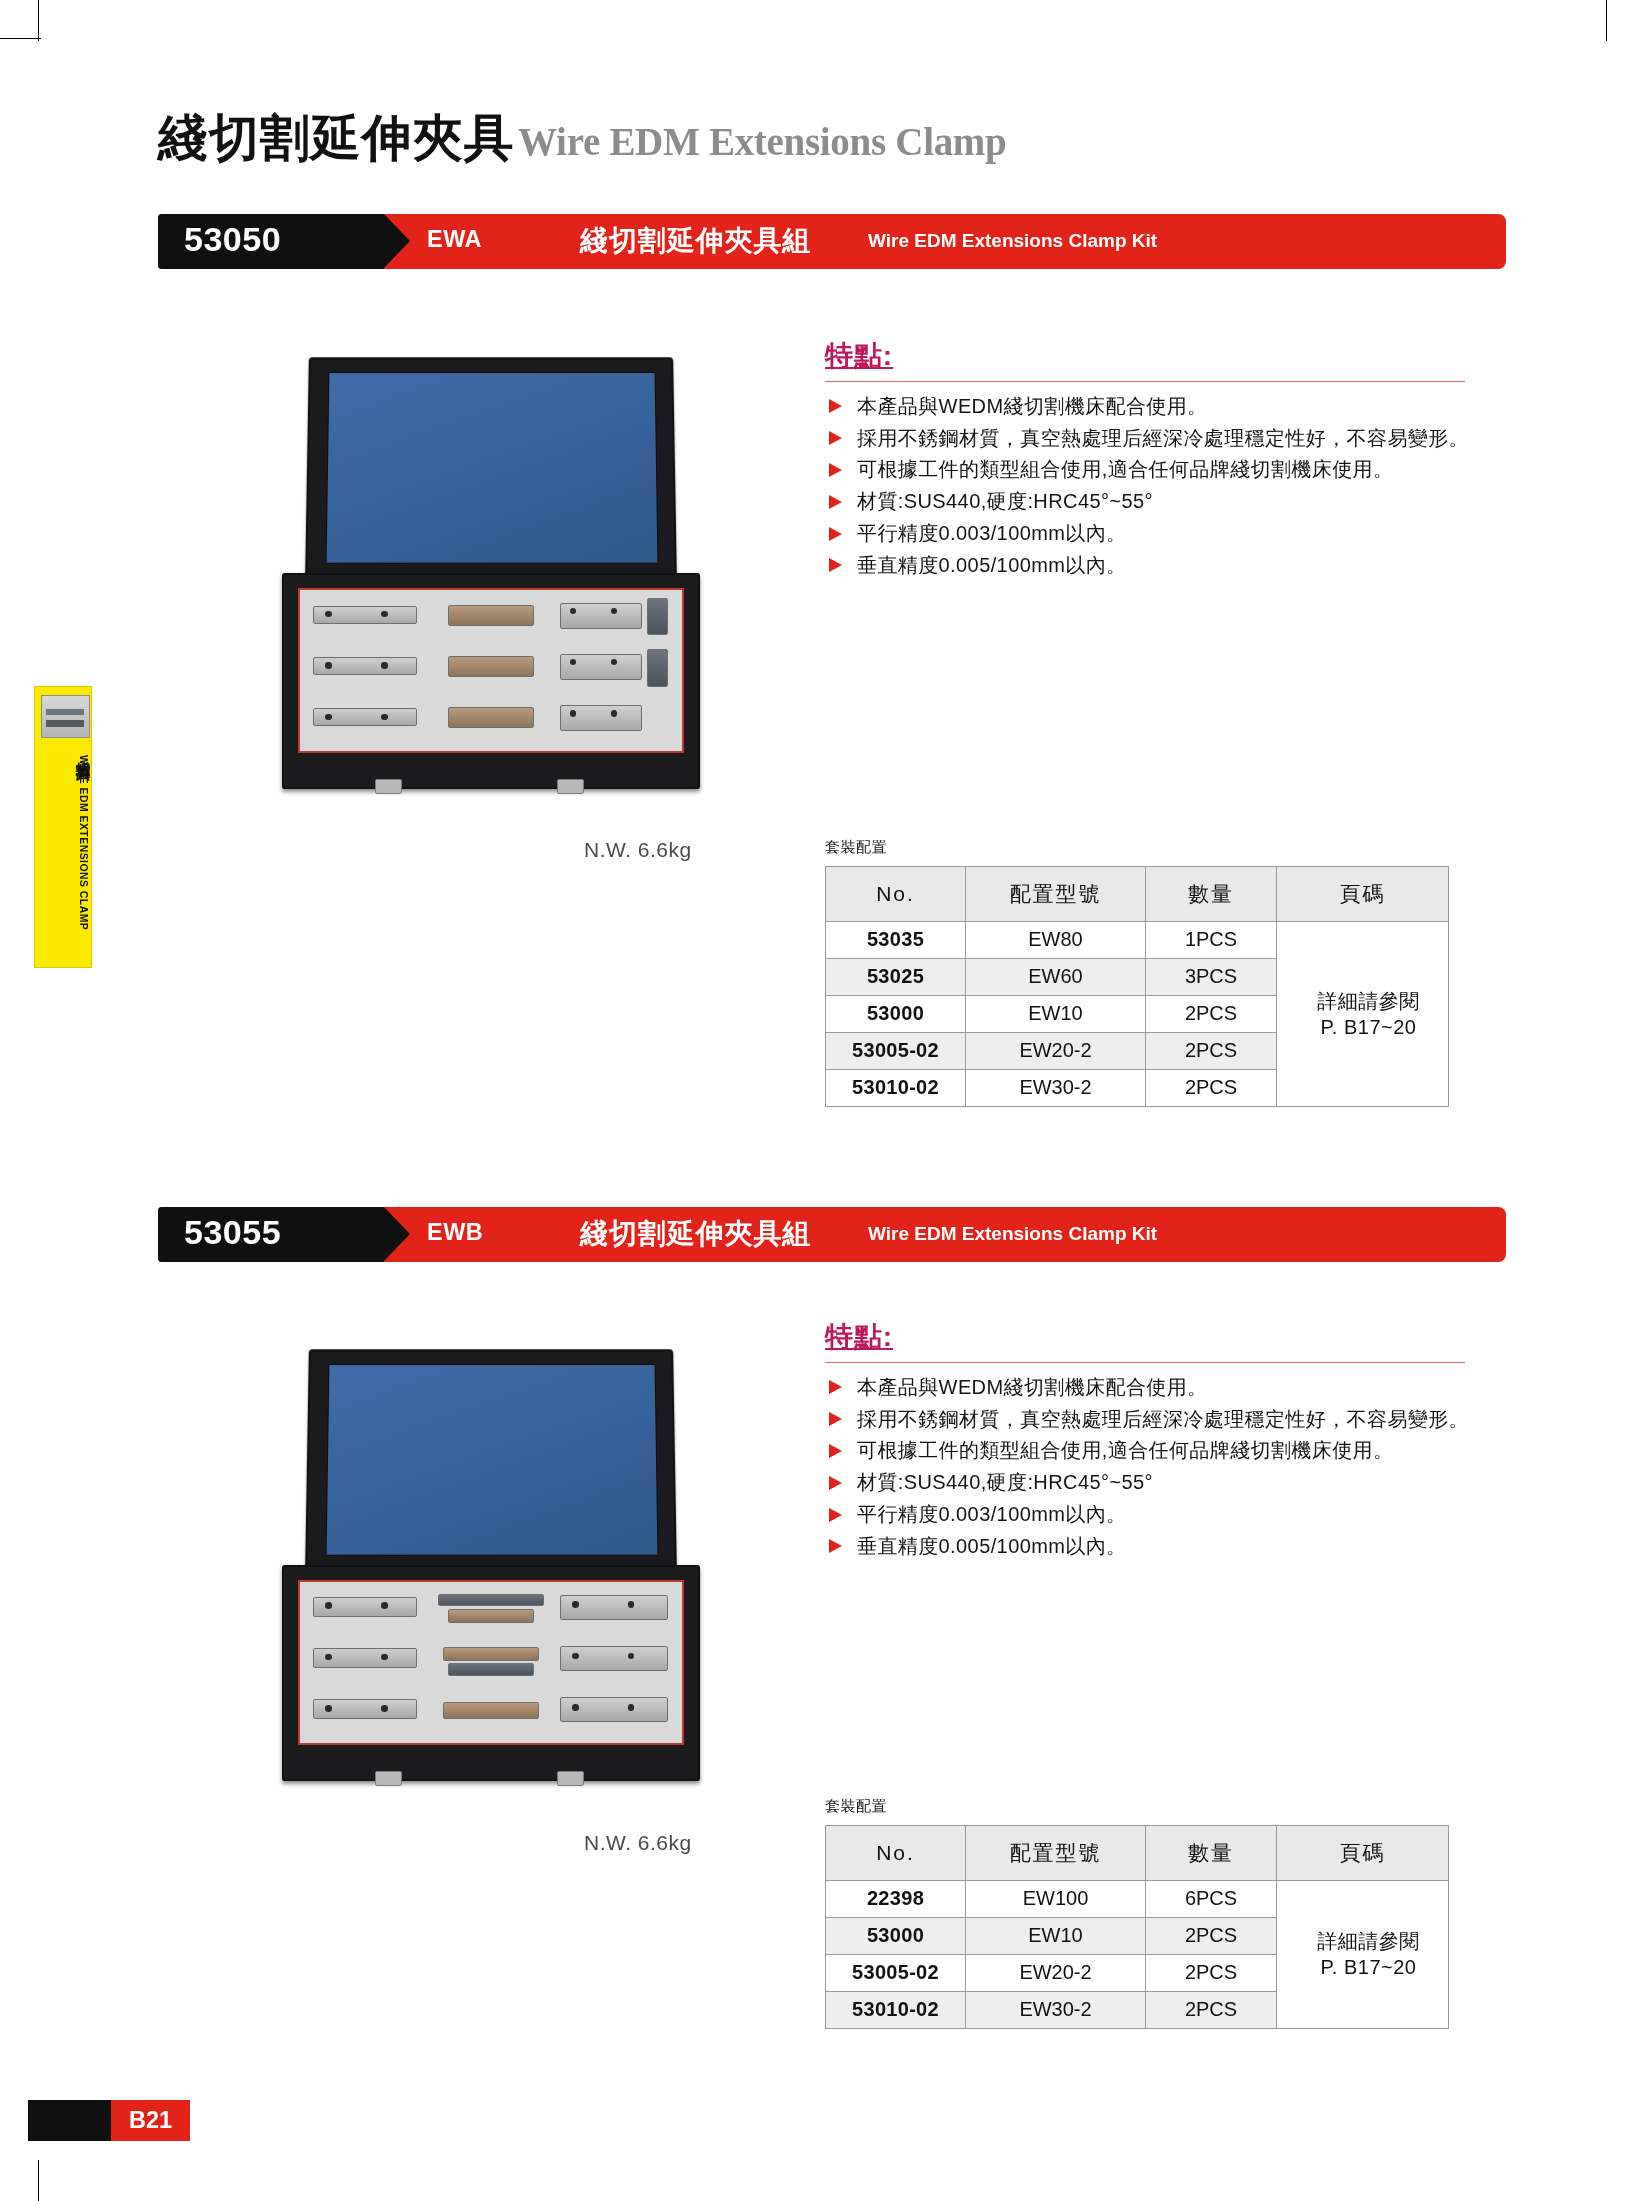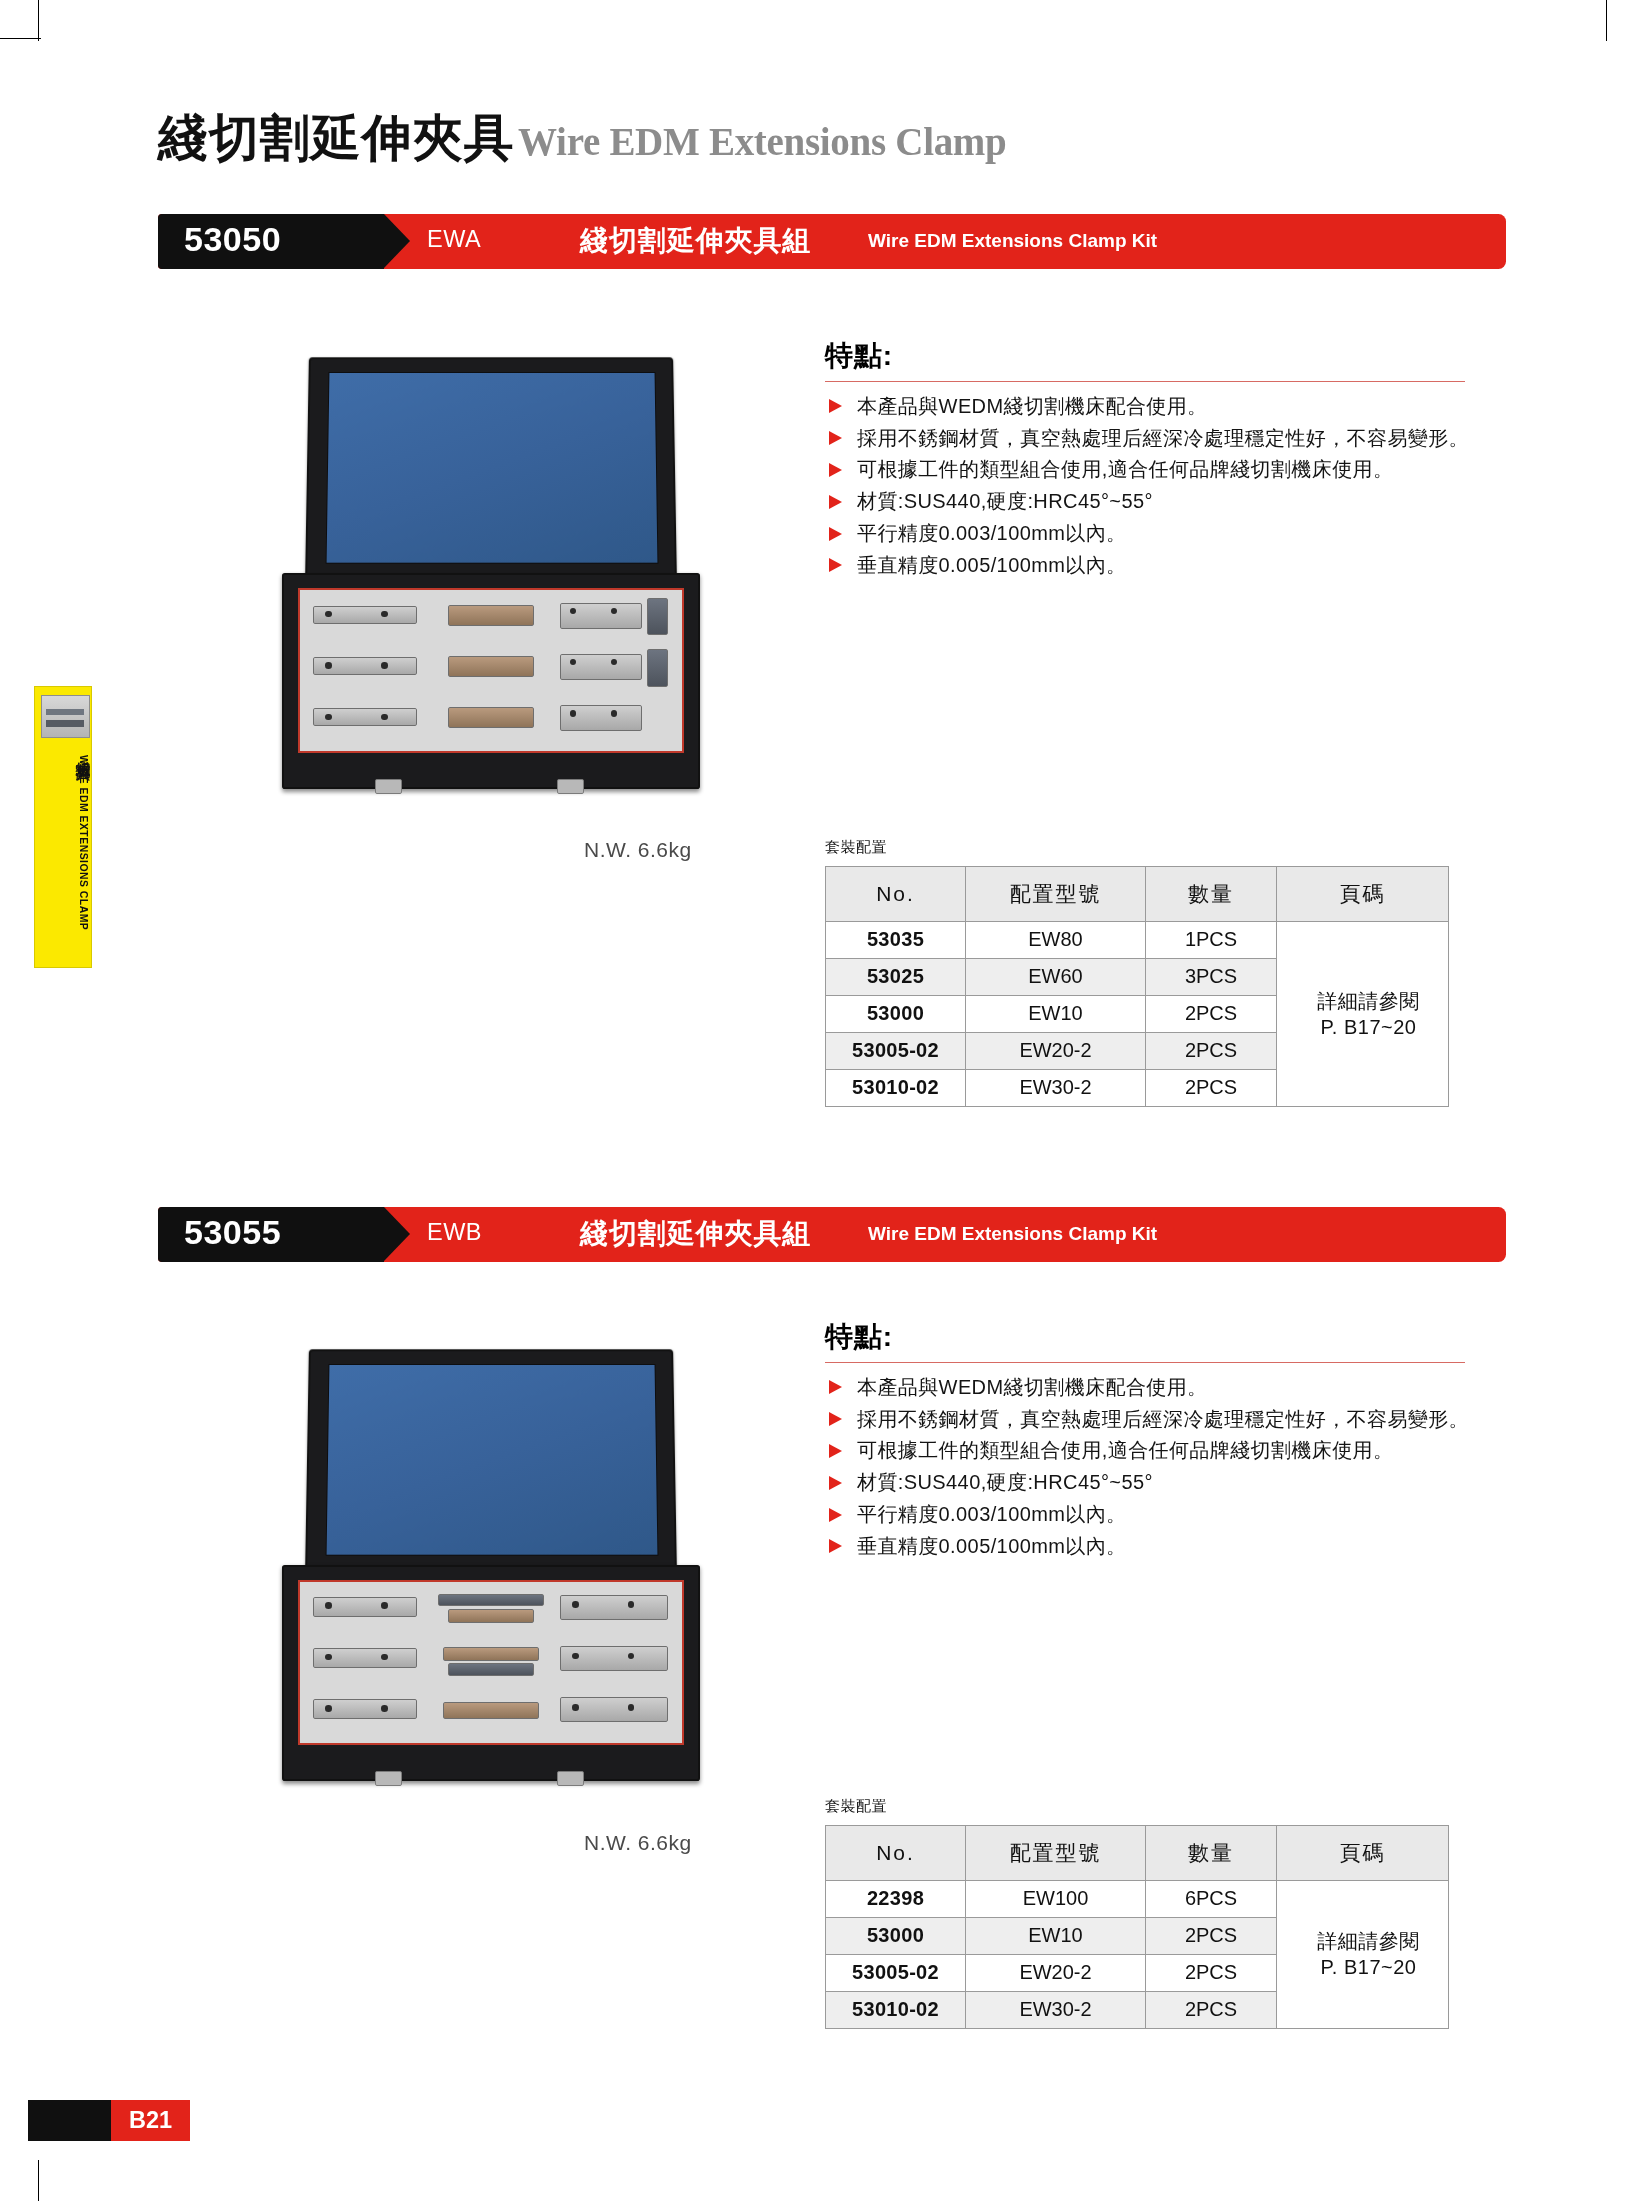--- a/index.html
+++ b/index.html
@@ -149,21 +149,21 @@
     font-size: 34px;
     font-weight: bold;
     color: #ffffff;
     letter-spacing: 0.5px;
   }
   .banner .series {
     position: absolute;
     left: 269px;
     top: 12.2px;
     font-size: 23.5px;
-    font-weight: normal;
+    font-weight: bold;
     color: #ffffff;
     letter-spacing: 0.5px;
   }
   .banner .sep2 {
     position: absolute;
     left: 370px;
     top: 0;
     width: 0; height: 0;
     border-top: 27px solid transparent;
     border-bottom: 27px solid transparent;
@@ -185,22 +185,23 @@
     font-size: 19px;
     font-weight: bold;
     color: #ffffff;
   }
 
   
   .features { position: absolute; }
   .features .f-title {
     font-size: 28px;
     font-weight: bold;
-    color: #000000;
+    color: #be185d;
     letter-spacing: 0.9px;
+    text-decoration: underline;
   }
   .features .rule {
     width: 640px;
     height: 0.9px;
     background: #d76a63;
     margin-top: 5.6px;
     margin-bottom: 10.4px;
   }
   .features ul {
     list-style: none;

